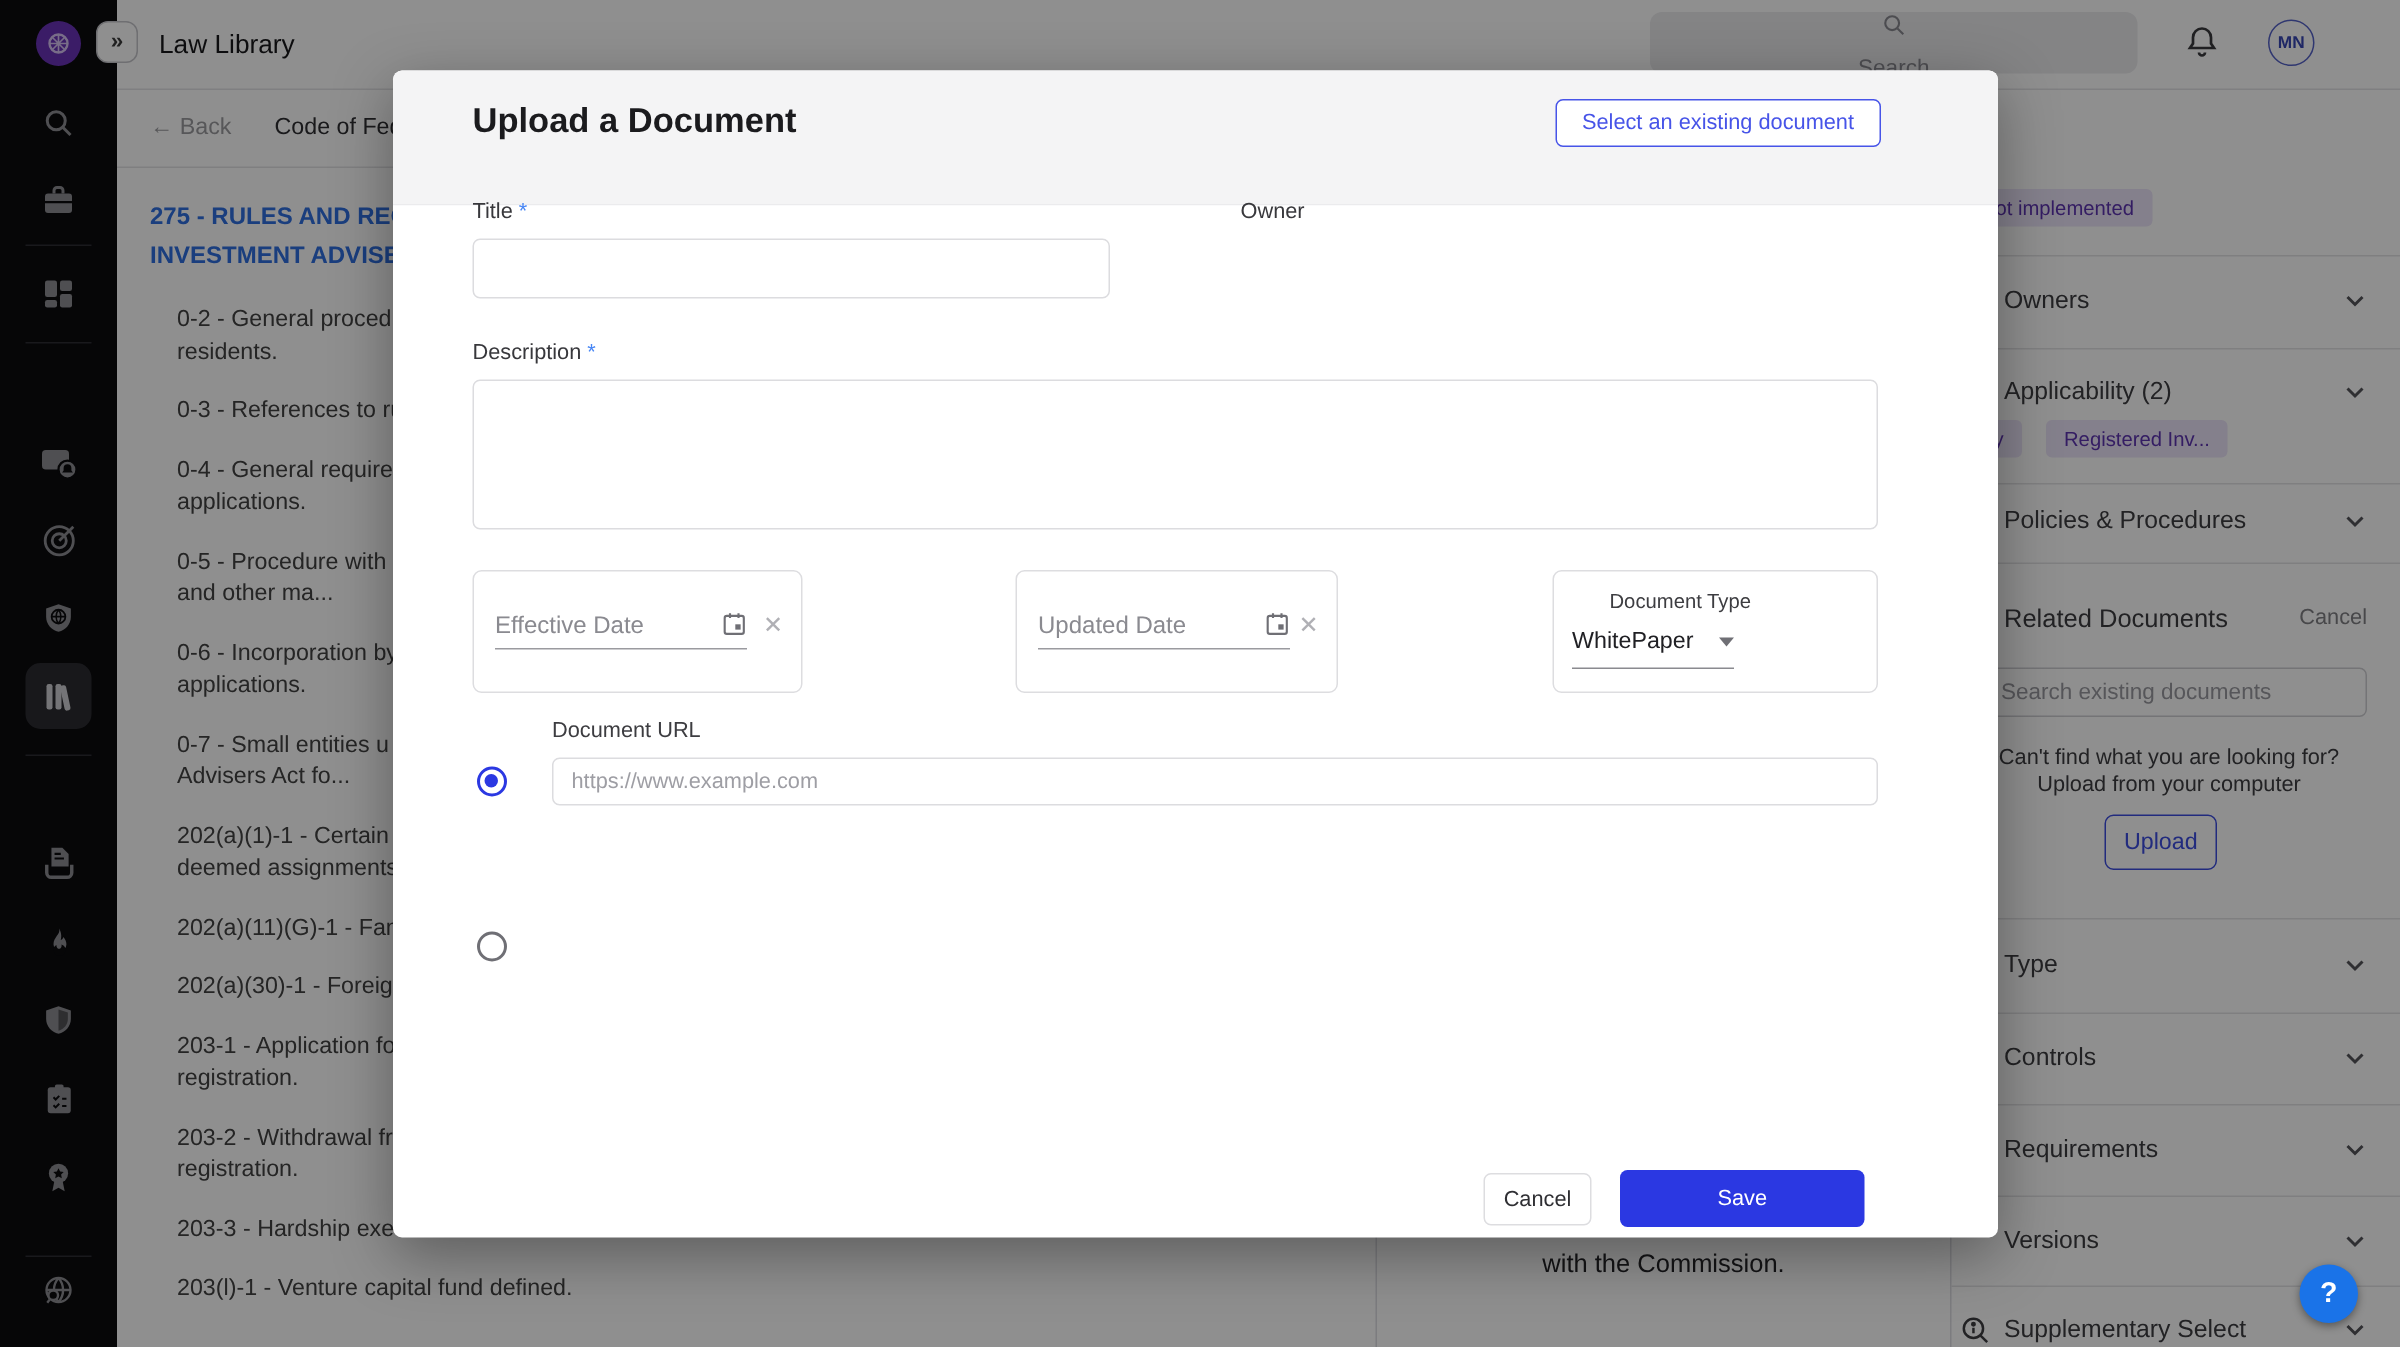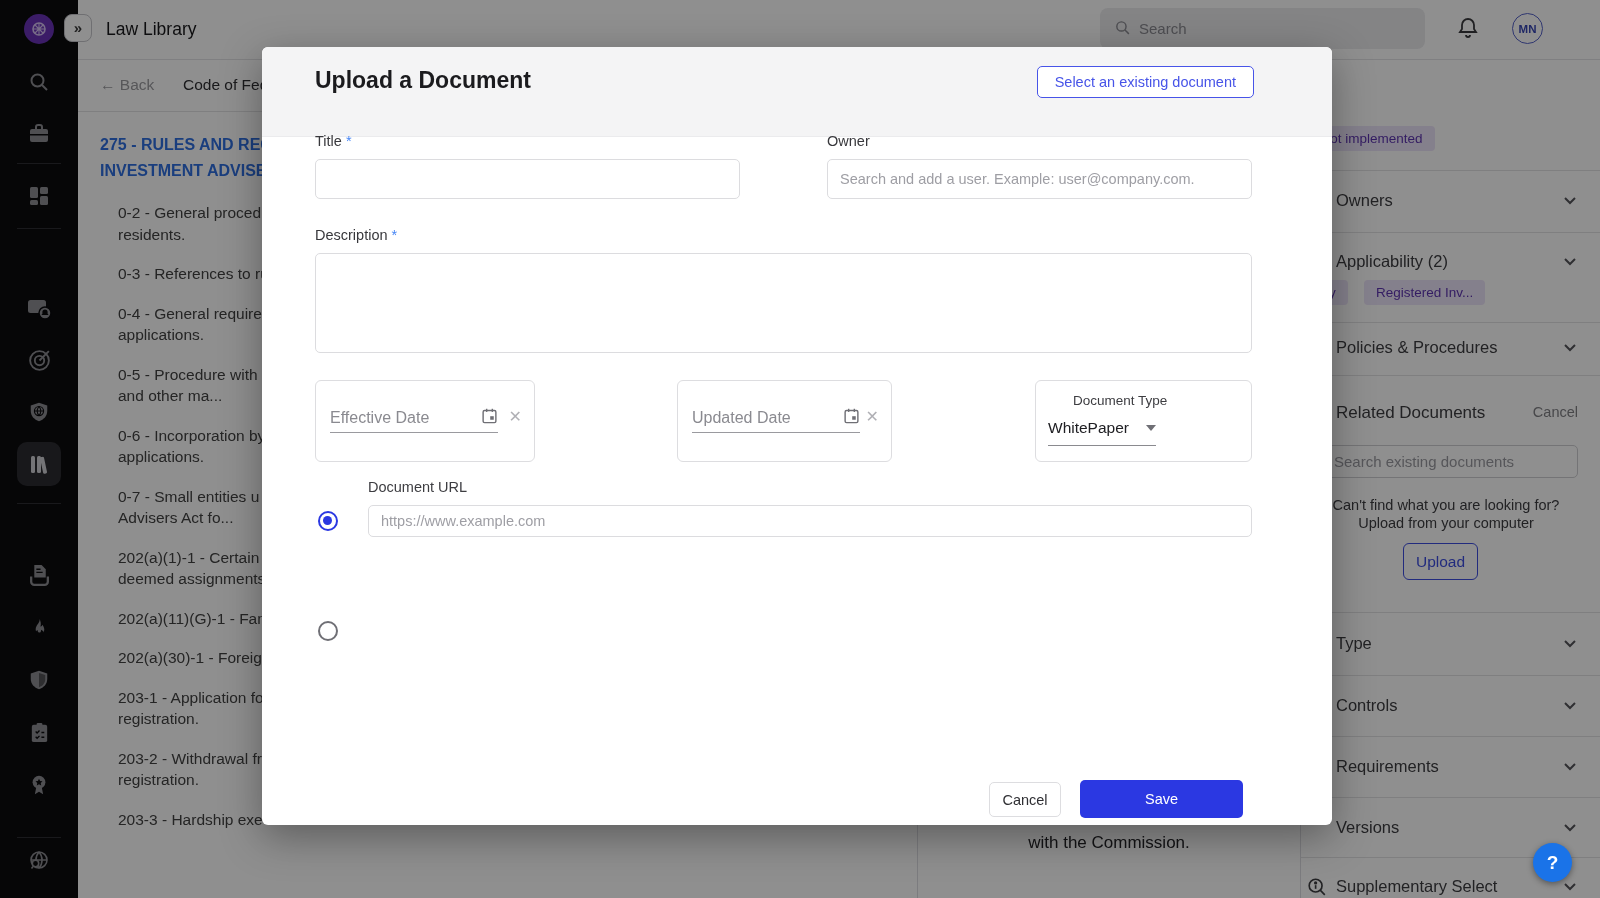--- a/index.html
+++ b/index.html
@@ -11,21 +11,21 @@
   .rail { position:absolute; left:0; top:0; width:78px; height:898px; background:#0b0b0e; z-index:1; }
   .rail .ric { position:absolute; left:0; width:78px; display:flex; justify-content:center; color:#8d8d92; }
   .rail .rdiv { position:absolute; left:17px; width:44px; height:1px; background:#2e2e33; }
   .logo-bubble { width:30px; height:30px; border-radius:50%; background:#6a33b8; display:flex; align-items:center; justify-content:center; color:#cdb6ee; font-size:15px; }
   .active-box { position:absolute; left:17px; top:442px; width:44px; height:44px; border-radius:10px; background:#2c2c31; display:flex; align-items:center; justify-content:center; color:#cfcfd4; }
 
   
   .topbar { position:absolute; left:78px; top:0; width:1522px; height:60px; background:#fff; border-bottom:1px solid #e3e3e6; z-index:2; }
   .expand-btn { position:absolute; left:-14px; top:14px; width:28px; height:28px; border:1px solid #c6c6cb; border-radius:8px; background:#fff; color:#3c3c3c; font-size:15px; line-height:26px; text-align:center; font-weight:bold; }
   .app-title { position:absolute; left:28px; top:19px; font-size:17.5px; font-weight:500; color:#18181b; }
-  .top-search { position:absolute; left:1022px; top:8px; width:325px; height:41px; background:#ebebee; border-radius:8px; display:flex; align-items:center; padding:0 14px; color:#8a8a90; font-size:15px; gap:8px; }
+  .top-search { position:absolute; left:1022px; top:8px; width:325px; height:41px; background:#ebebee; border-radius:8px; display:flex; align-items:center; padding:0 14px; color:#8a8a90; font-size:15px; gap:8px;flex-direction:column; }
   .bell { position:absolute; left:1378px; top:16px; color:#3a3a3e; }
   .avatar { position:absolute; left:1434px; top:13px; width:31px; height:31px; border-radius:50%; border:1.5px solid #5562c8; color:#3847b5; font-size:11.5px; font-weight:bold; display:flex; align-items:center; justify-content:center; background:#fff; }
 
   
   .left-panel { position:absolute; left:78px; top:60px; width:839px; height:838px; background:#fff; z-index:2; }
   .lp-head { position:absolute; left:0; top:0; width:100%; height:52px; border-bottom:1px solid #e2e2e5; }
   .back-link { position:absolute; left:22px; top:16px; color:#9b9b9f; font-size:15.5px; }
   .crumb { position:absolute; left:105px; top:16px; color:#2f2f33; font-size:15.5px; font-weight:500; white-space:nowrap; }
   .lp-title { position:absolute; left:22px; top:72px; color:#2f6fe0; font-weight:bold; font-size:16px; line-height:26px; white-space:nowrap; }
   .lp-list { position:absolute; left:40px; top:142px; width:780px; }
@@ -254,20 +254,23 @@
           <div>203-1 - Application fo</div>
           <div>registration.</div>
         </div>
       <div class="lp-item">
           <div>203-2 - Withdrawal fr</div>
           <div>registration.</div>
         </div>
       <div class="lp-item">
           <div>203-3 - Hardship exe</div>
         </div>
+      <div class="lp-item">
+          <div>203(l)-1 - Venture capital fund defined.</div>
+        </div>
     </div>
   </div>
 
   <div class="main-area">
     <div class="doc-line">with the Commission.</div>
   </div>
 
   <div class="right-panel">
     <div class="pill" style="left:-60px; top:66px;"><span style="visibility:hidden">Appli</span><span>cable, not implemented</span></div>
     <div class="rp-divider" style="top:110px"></div>
@@ -336,21 +339,20 @@
   <div class="modal">
     <div class="modal-head">
       <div class="modal-title">Upload a Document</div>
       <button class="select-existing">Select an existing document</button>
     </div>
 
     <div class="fld-label" style="left:53px; top:86px;"><span>Title</span> <span class="req">*</span></div>
     <input class="txt-input" style="left: 53px; top: 112px; width: 425px; height: 40px;">
 
     <div class="fld-label" style="left:565px; top:86px;">Owner</div>
-    <input class="txt-input" style="left: 565px; top: 112px; width: 425px; height: 40px;" placeholder="Search and add a user. Example: user@company.com.">
 
     <div class="fld-label" style="left:53px; top:180px;"><span>Description</span> <span class="req">*</span></div>
     <textarea class="txt-input" style="left: 53px; top: 206px; width: 937px; height: 100px;"></textarea>
 
     <div class="date-card" style="left:53px; width:220px;">
       <div class="date-inner">
         <span>Effective Date</span>
         <span style="color:#6f6f75;"><svg width="17" height="17" viewBox="0 0 24 24" fill="currentColor">
               <rect x="3" y="5" width="18" height="17" rx="2" fill="none" stroke="currentColor" stroke-width="2"></rect>
               <line x1="8" y1="2.5" x2="8" y2="7" stroke="currentColor" stroke-width="2"></line>

